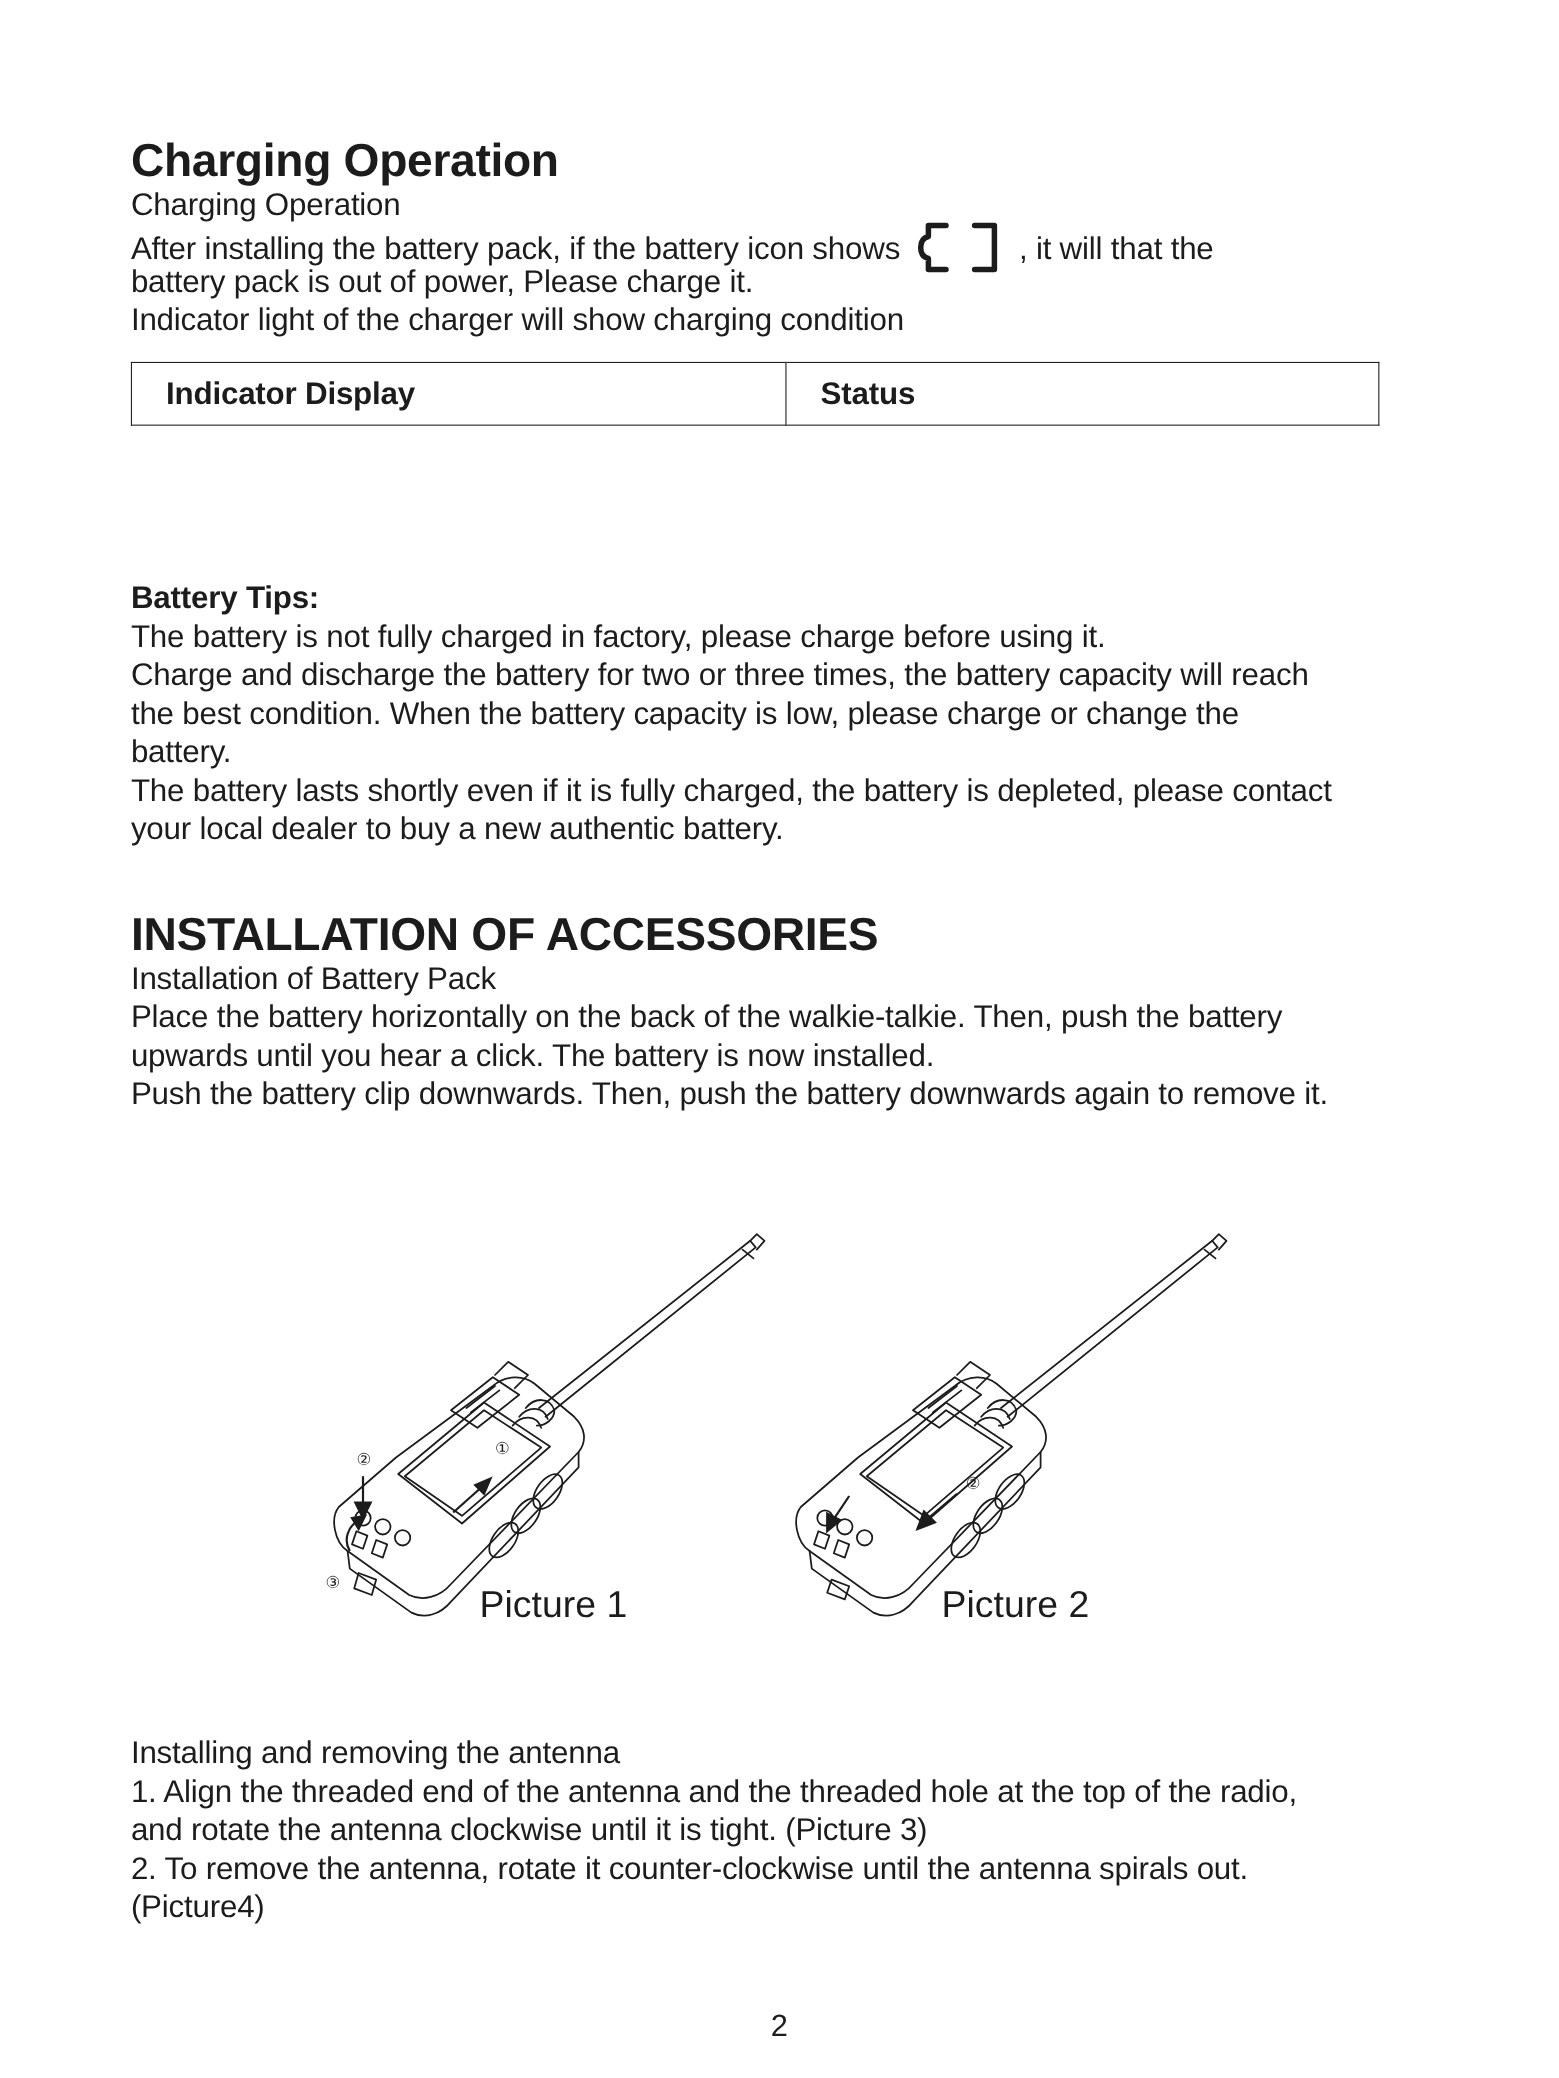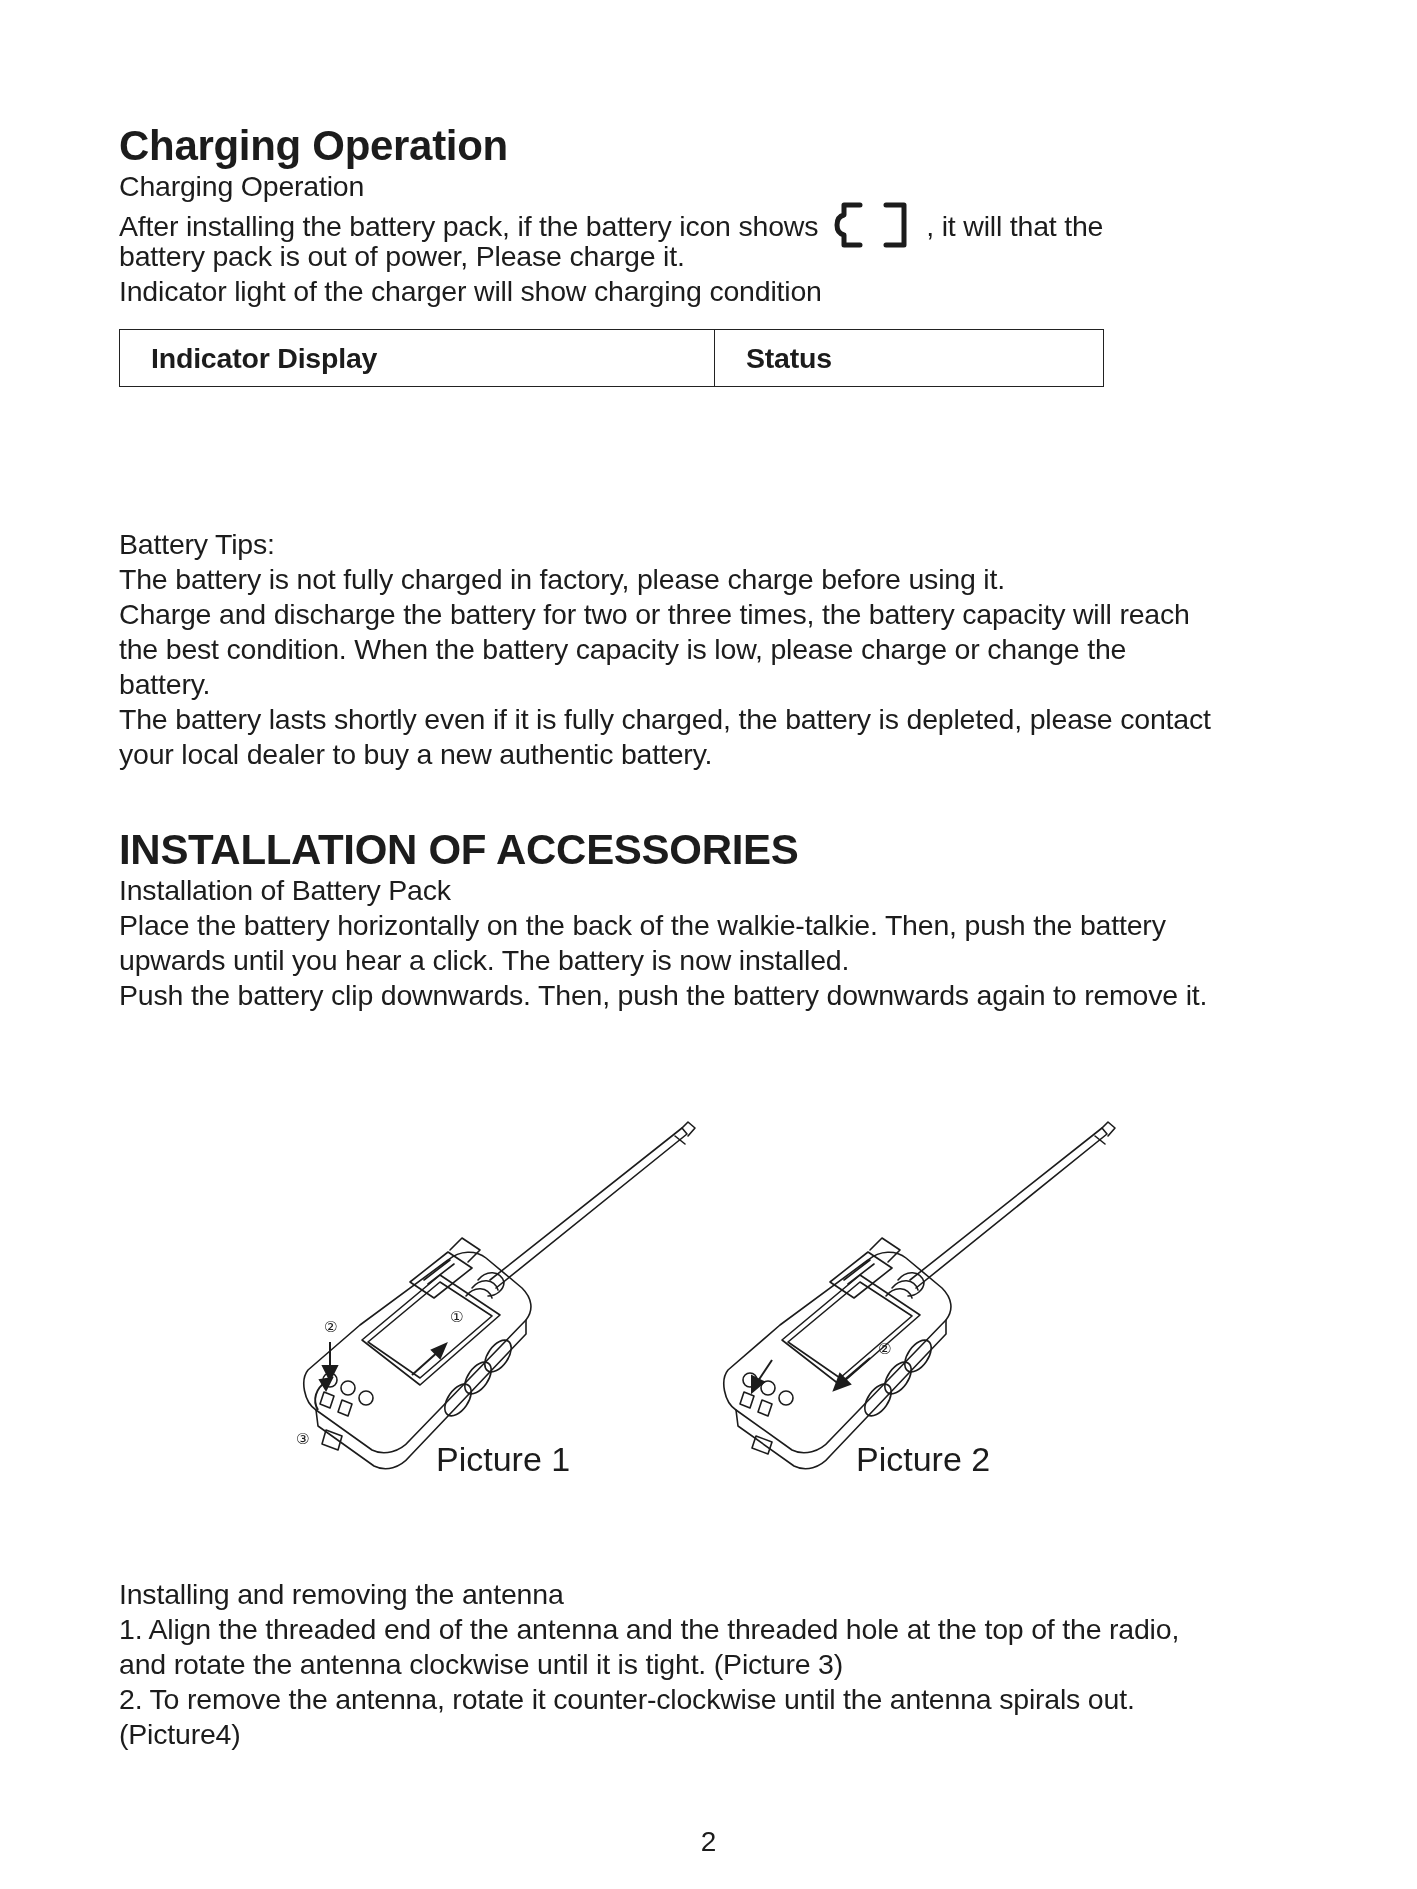--- a/index.html
+++ b/index.html
@@ -10,27 +10,27 @@
     }
     .page { position: absolute; left: 119px; top: 0; width: 1190px; }
     .h1 {
       position: absolute; left: 0; font-weight: bold; font-size: 42px;
       letter-spacing: -0.3px; line-height: 48px; margin: 0;
     }
     .p {
       position: absolute; left: 0; font-size: 28.5px; line-height: 35.2px;
       margin: 0; white-space: nowrap; letter-spacing: -0.2px;
     }
-    .bold { font-weight: normal; }
+    .bold { font-weight: bold; }
     .batt-icon {
       display: inline-block; vertical-align: middle; width: 82px; height: 48px;
       margin: 0 12px 0 14px; position: relative; top: -3px;
     }
     table.ind {
-      position: absolute; left: 0; top: 329px; width: 985px;
+      position: absolute; left: 0; top: 329px; width: 1135px;
       border-collapse: collapse; font-size: 28.5px;
     }
     table.ind td, table.ind th {
       border: 1.5px solid #222; height: 56px; padding: 0 0 0 31px;
       text-align: left; vertical-align: middle; font-weight: normal;
       letter-spacing: -0.2px;
     }
     table.ind th { font-weight: bold; }
     table.ind td.c1, table.ind th.c1 { width: 563px; }
     .figure { position: absolute; }

